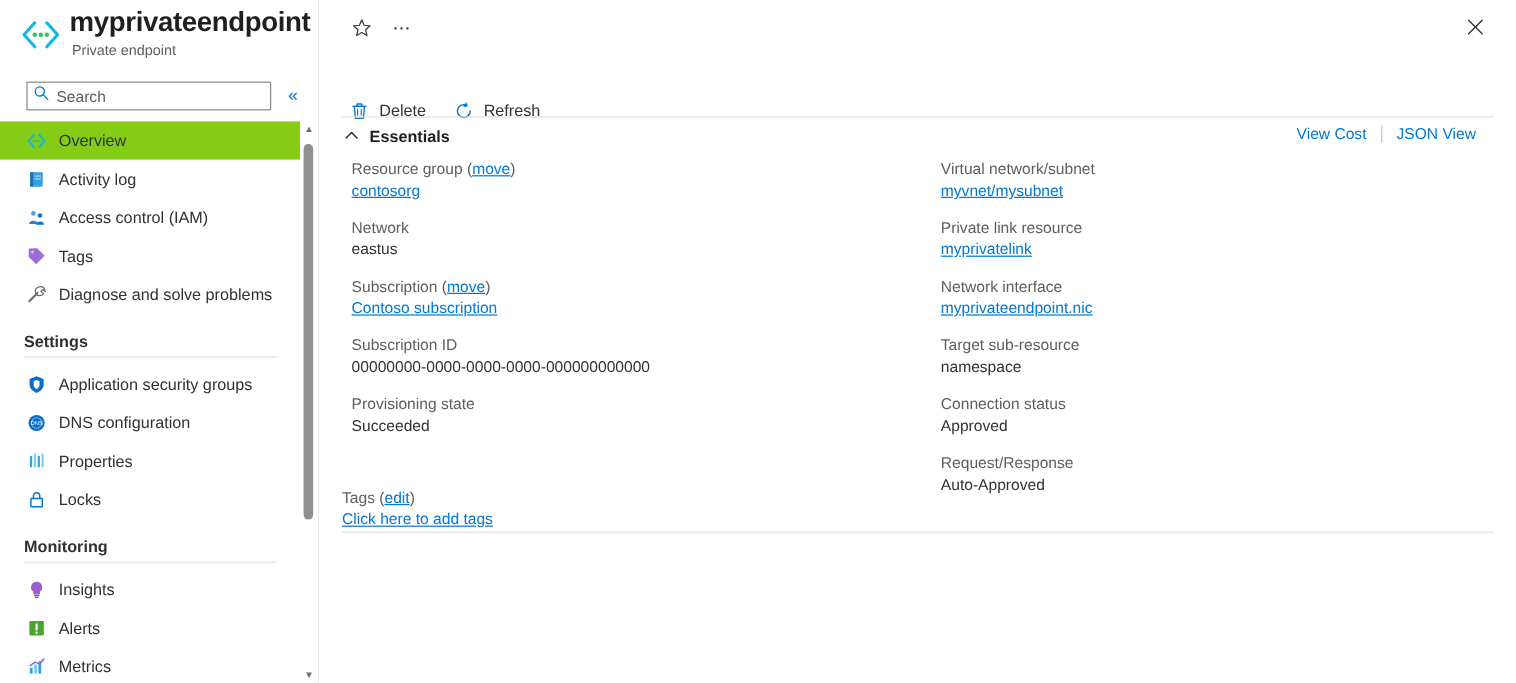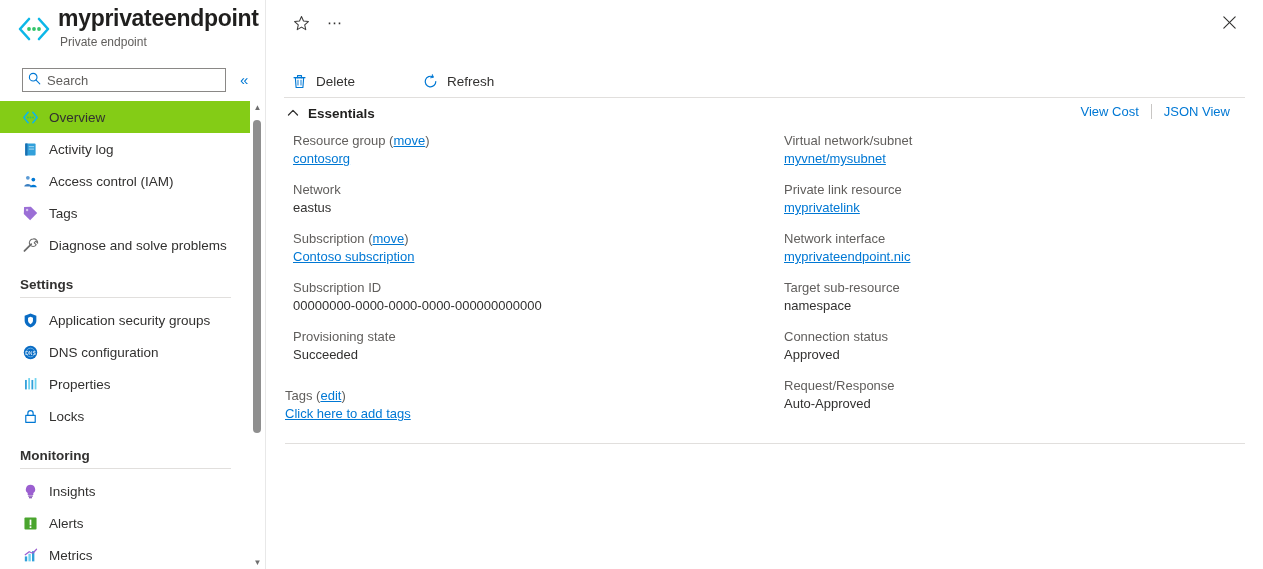--- a/index.html
+++ b/index.html
@@ -104,21 +104,21 @@
   .ellipsis-btn {
     position:absolute; left:57px; top:12px; width:24px; height:22px;
     display:flex; align-items:center; justify-content:center;
     font-size:15px; color:#323130; cursor:pointer; letter-spacing:1px;
   }
   .close-btn {
     position:absolute; right:22px; top:10px; width:24px; height:24px;
     display:flex; align-items:center; justify-content:center; cursor:pointer;
   }
 
-  .toolbar { position:absolute; left:0; top:67px; width:997px; height:28px; display:flex; align-items:center;gap:44px; }
+  .toolbar { position:absolute; left:0; top:78px; width:997px; height:28px; display:flex; align-items:center; }
   .tb-btn {
     display:flex; align-items:center; height:28px; cursor:pointer;
     margin-right:10px; padding:0 6px;
   }
   .tb-btn:first-child { margin-left:18px; }
   .tb-ico { width:18px; height:18px; margin-right:8px; display:flex; align-items:center; justify-content:center; }
   .tb-label { font-size:13.5px; color:#323130; white-space:nowrap; }
 
   .tb-rule {
     position:absolute; left:18px; top:97px; width:961px; height:1px; background:#e1dfdd;
@@ -147,21 +147,21 @@
   .ess-col { position:absolute; top:0; }
   .ess-col.left { left:8px; width:480px; }
   .ess-col.right { left:499px; width:460px; }
 
   .ess-field { margin-bottom:13px; }
   .ess-label { font-size:13px; color:#605e5c; line-height:18px; white-space:nowrap; }
   .ess-value { font-size:13px; color:#323130; line-height:18px; white-space:nowrap; }
   .ess-value a, .ess-label a { color:#0078d4; text-decoration:underline; cursor:pointer; }
   a.plain-link { color:#0078d4; text-decoration:underline; cursor:pointer; font-size:13px; }
 
-  .tags-block { position:absolute; left:19px; top:387px; }
+  .tags-block { position:absolute; left:19px; top:406px; }
   .tags-rule { position:absolute; left:19px; top:443px; width:960px; height:1px; background:#e1dfdd; }
 </style>
 </head>
 <body>
 
 <div class="page">
 
   <div class="left-panel">
 
     <div class="res-header">

